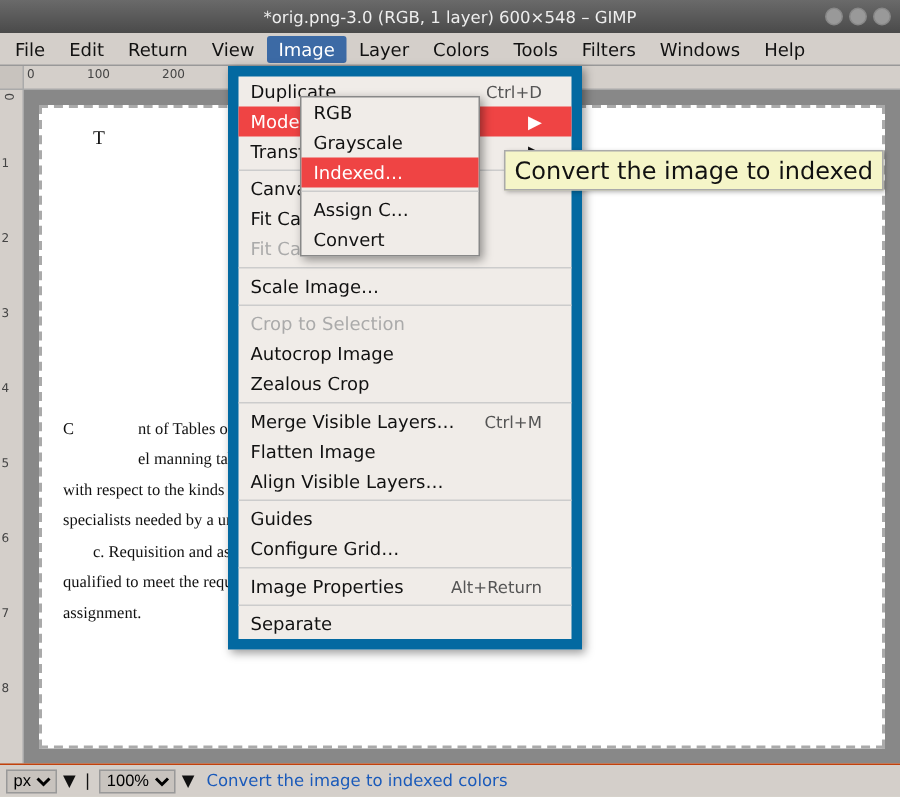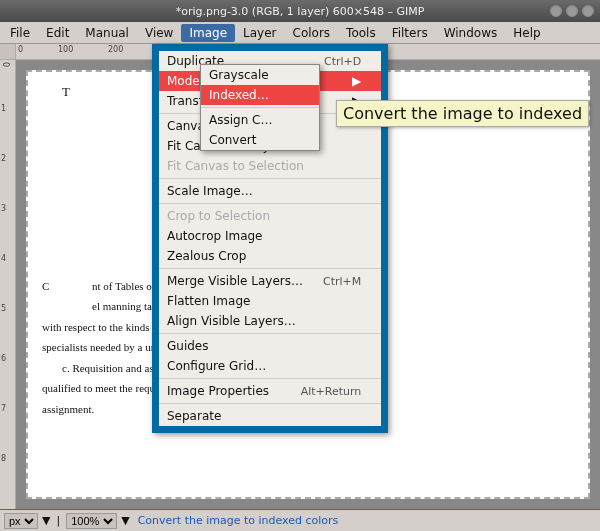--- a/index.html
+++ b/index.html
@@ -232,21 +232,21 @@
   <div class="titlebar-buttons">
     <div class="titlebar-btn"></div>
     <div class="titlebar-btn"></div>
     <div class="titlebar-btn"></div>
   </div>
 </div>
 
 <div class="menubar">
   <div class="menubar-item">File</div>
   <div class="menubar-item">Edit</div>
-  <div class="menubar-item">Manual</div>
+  <div class="menubar-item">Return</div>
   <div class="menubar-item">View</div>
   <div class="menubar-item active">Image</div>
   <div class="menubar-item">Layer</div>
   <div class="menubar-item">Colors</div>
   <div class="menubar-item">Tools</div>
   <div class="menubar-item">Filters</div>
   <div class="menubar-item">Windows</div>
   <div class="menubar-item">Help</div>
 </div>
 
@@ -376,20 +376,23 @@
       <span class="shortcut">Alt+Return</span>
     </div>
     <div class="menu-separator"></div>
     <div class="menu-item">
       <span>Separate</span>
     </div>
   </div>
 
   <div class="mode-submenu">
     <div class="menu-item">
+      <span>RGB</span>
+    </div>
+    <div class="menu-item">
       <span>Grayscale</span>
     </div>
     <div class="menu-item active">
       <span>Indexed…</span>
     </div>
     <div class="menu-separator"></div>
     <div class="menu-item">
       <span>Assign C…</span>
     </div>
     <div class="menu-item">

